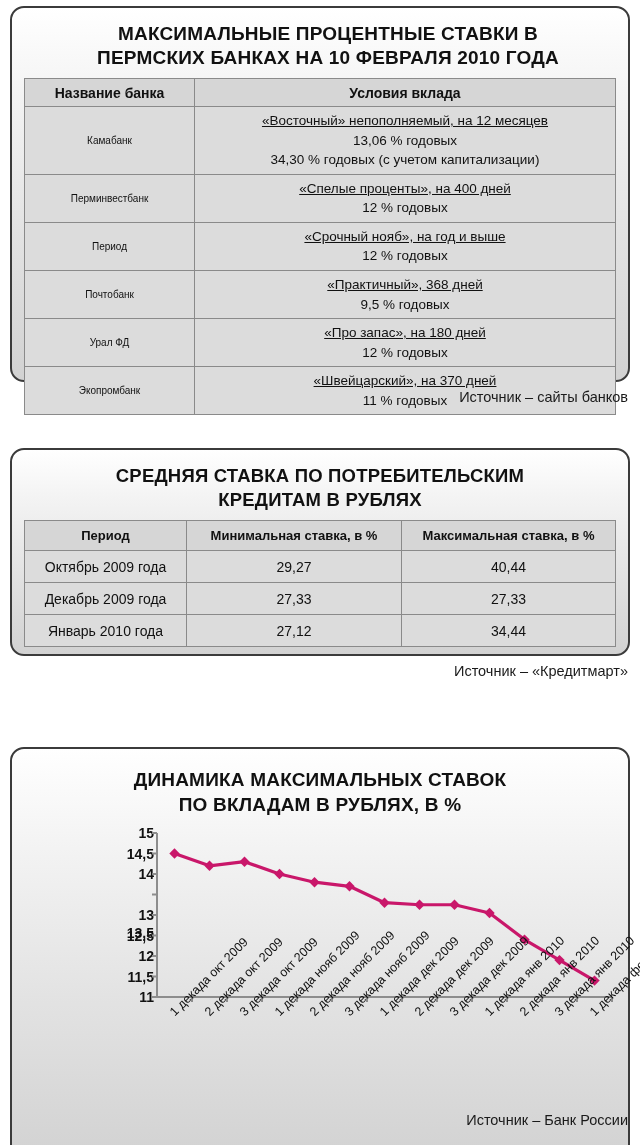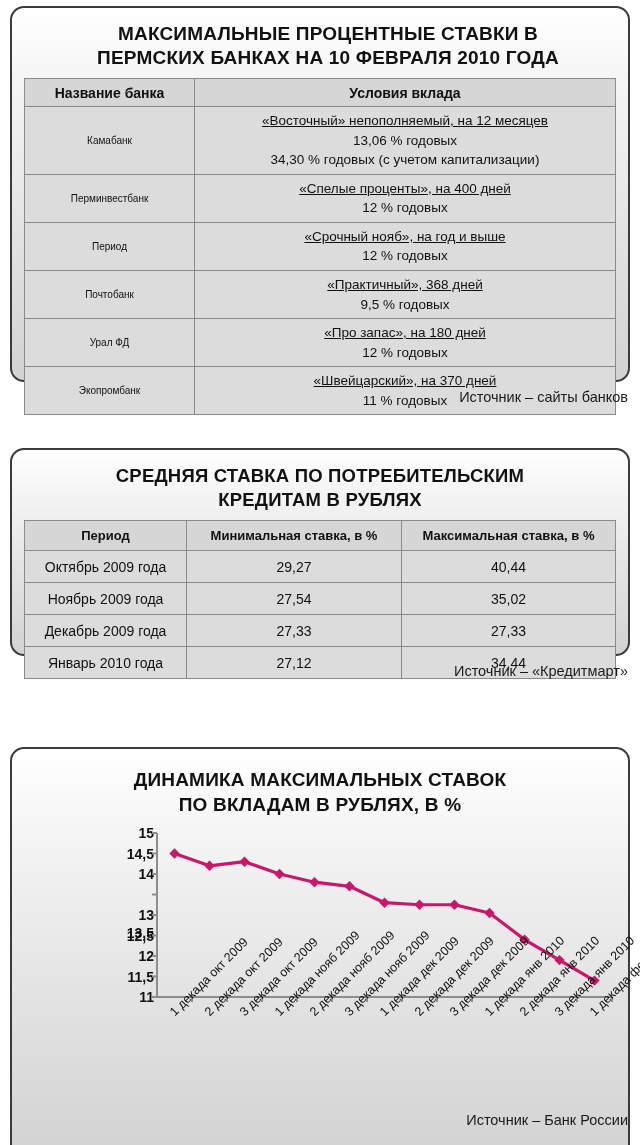--- a/index.html
+++ b/index.html
@@ -180,25 +180,20 @@
             <th>Период</th>
             <th>Минимальная ставка, в %</th>
             <th>Максимальная ставка, в %</th>
           </tr>
         </thead>
         <tbody>
           <tr>
             <td>Октябрь 2009 года</td>
             <td>29,27</td>
             <td>40,44</td>
-          </tr>
-          <tr>
-            <td>Ноябрь 2009 года</td>
-            <td>27,54</td>
-            <td>35,02</td>
           </tr>
           <tr>
             <td>Декабрь 2009 года</td>
             <td>27,33</td>
             <td>27,33</td>
           </tr>
           <tr>
             <td>Январь 2010 года</td>
             <td>27,12</td>
             <td>34,44</td>

